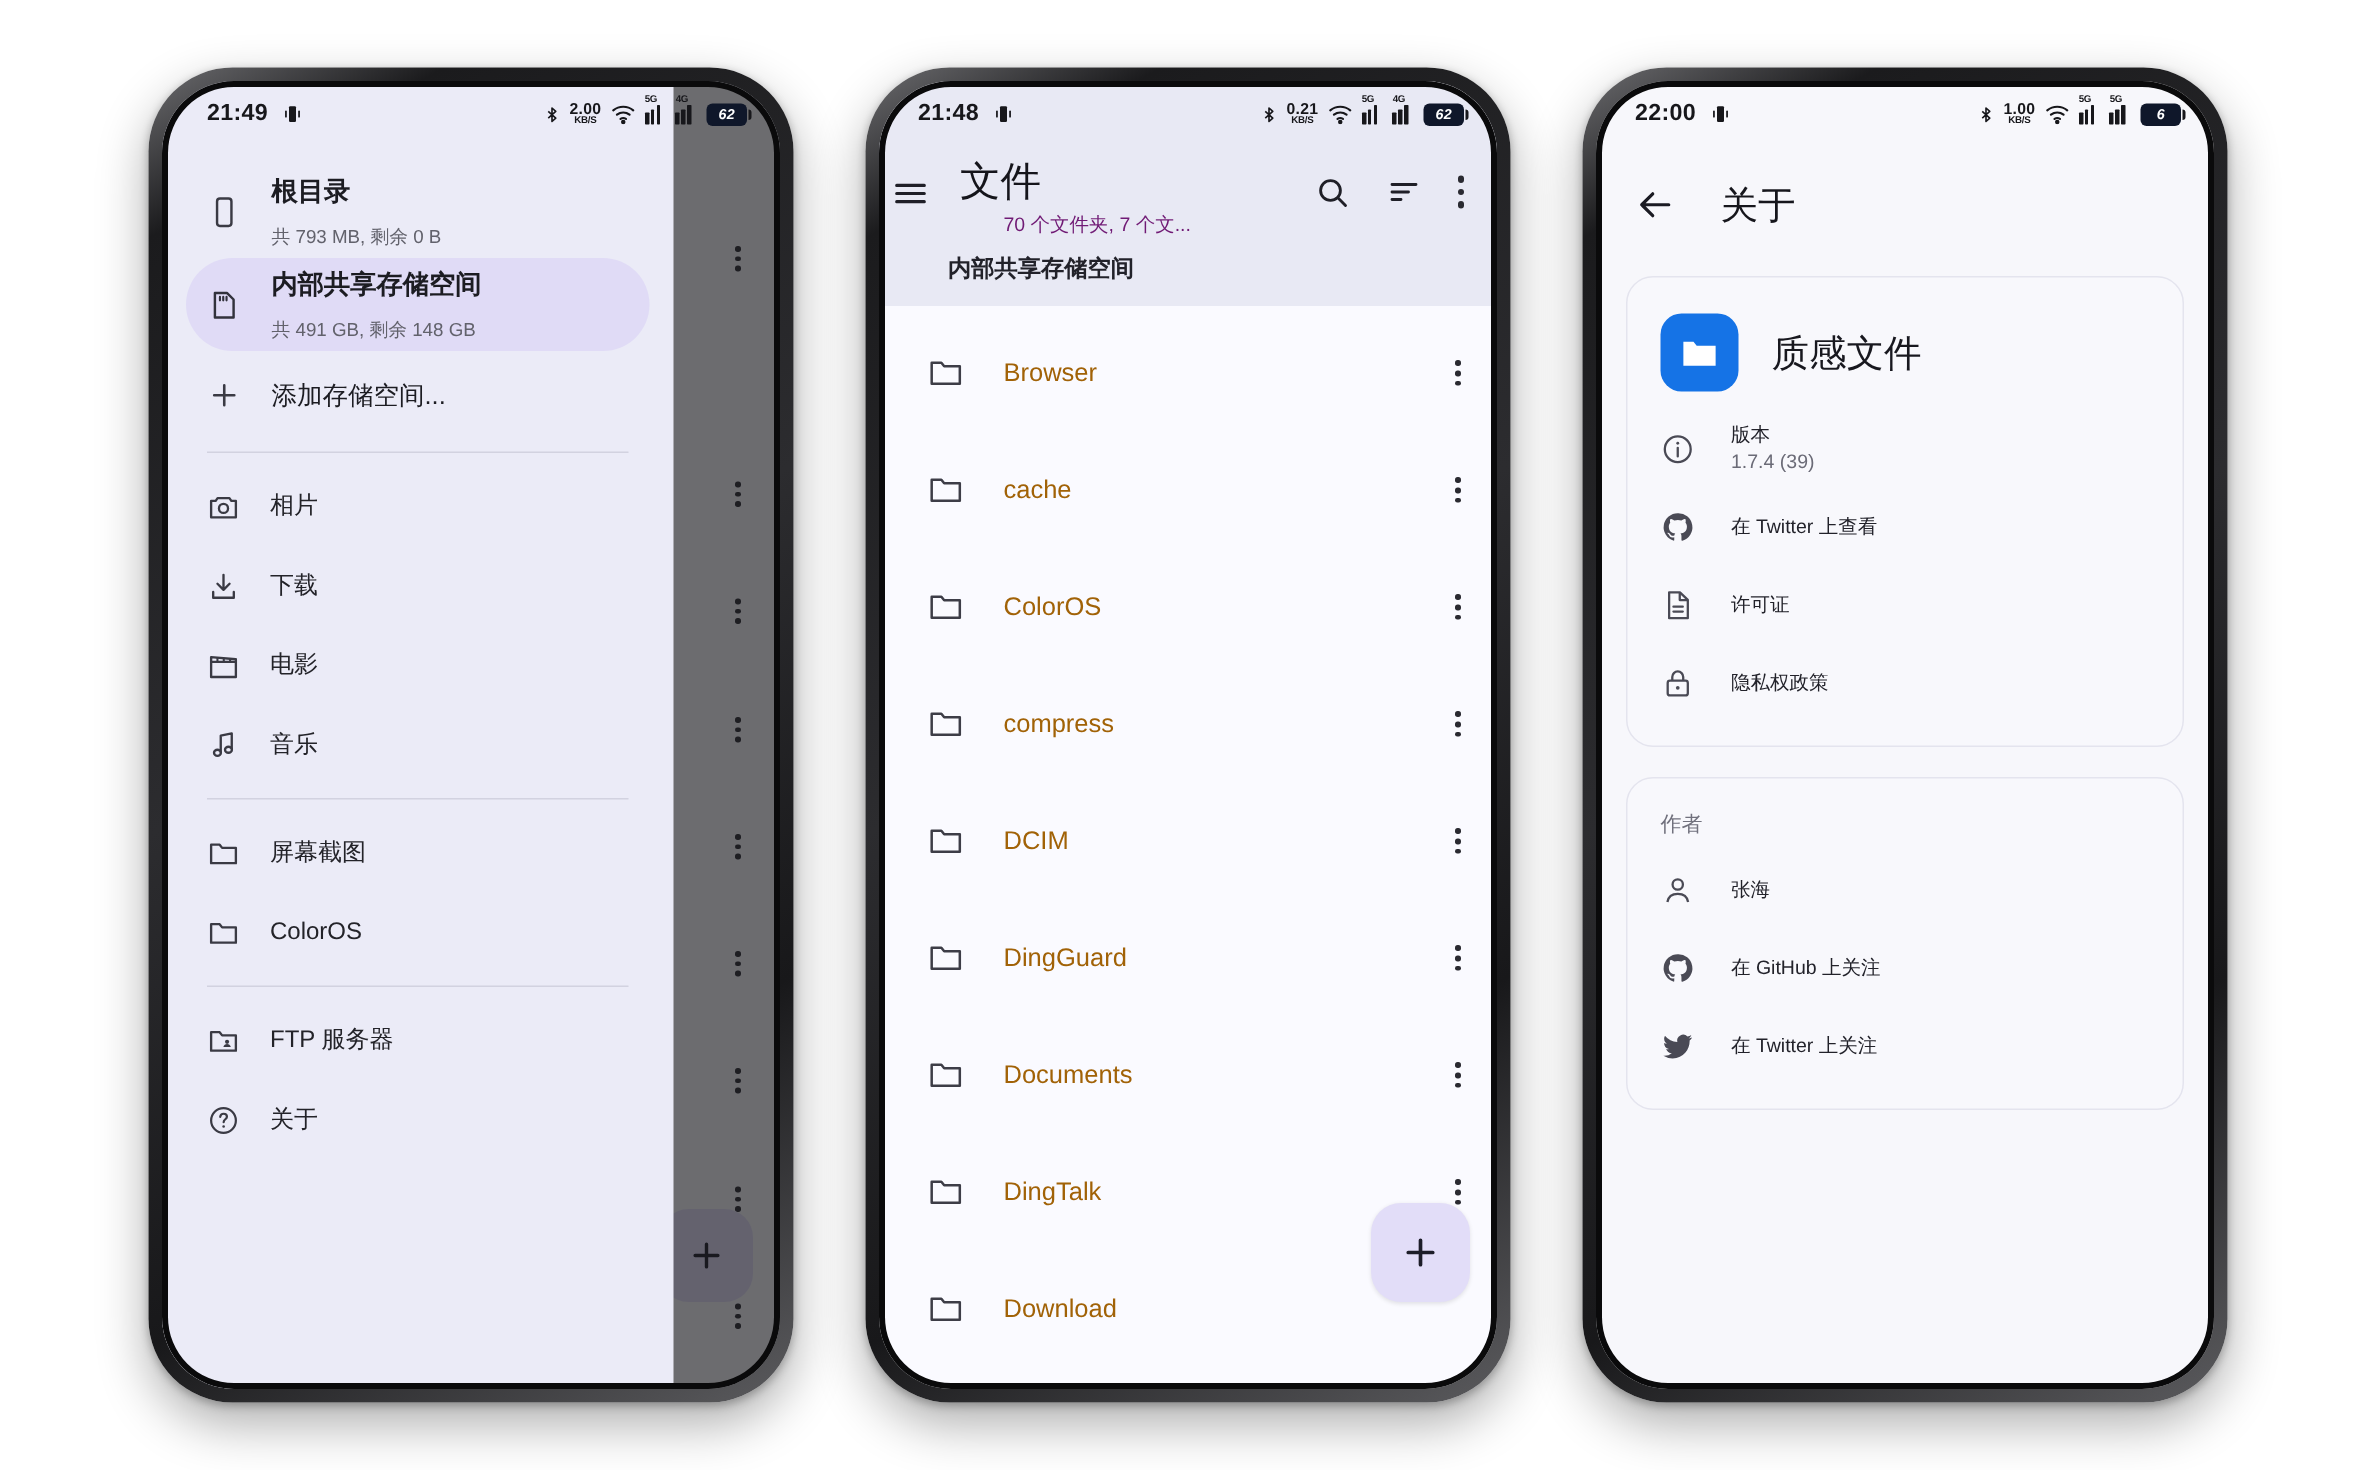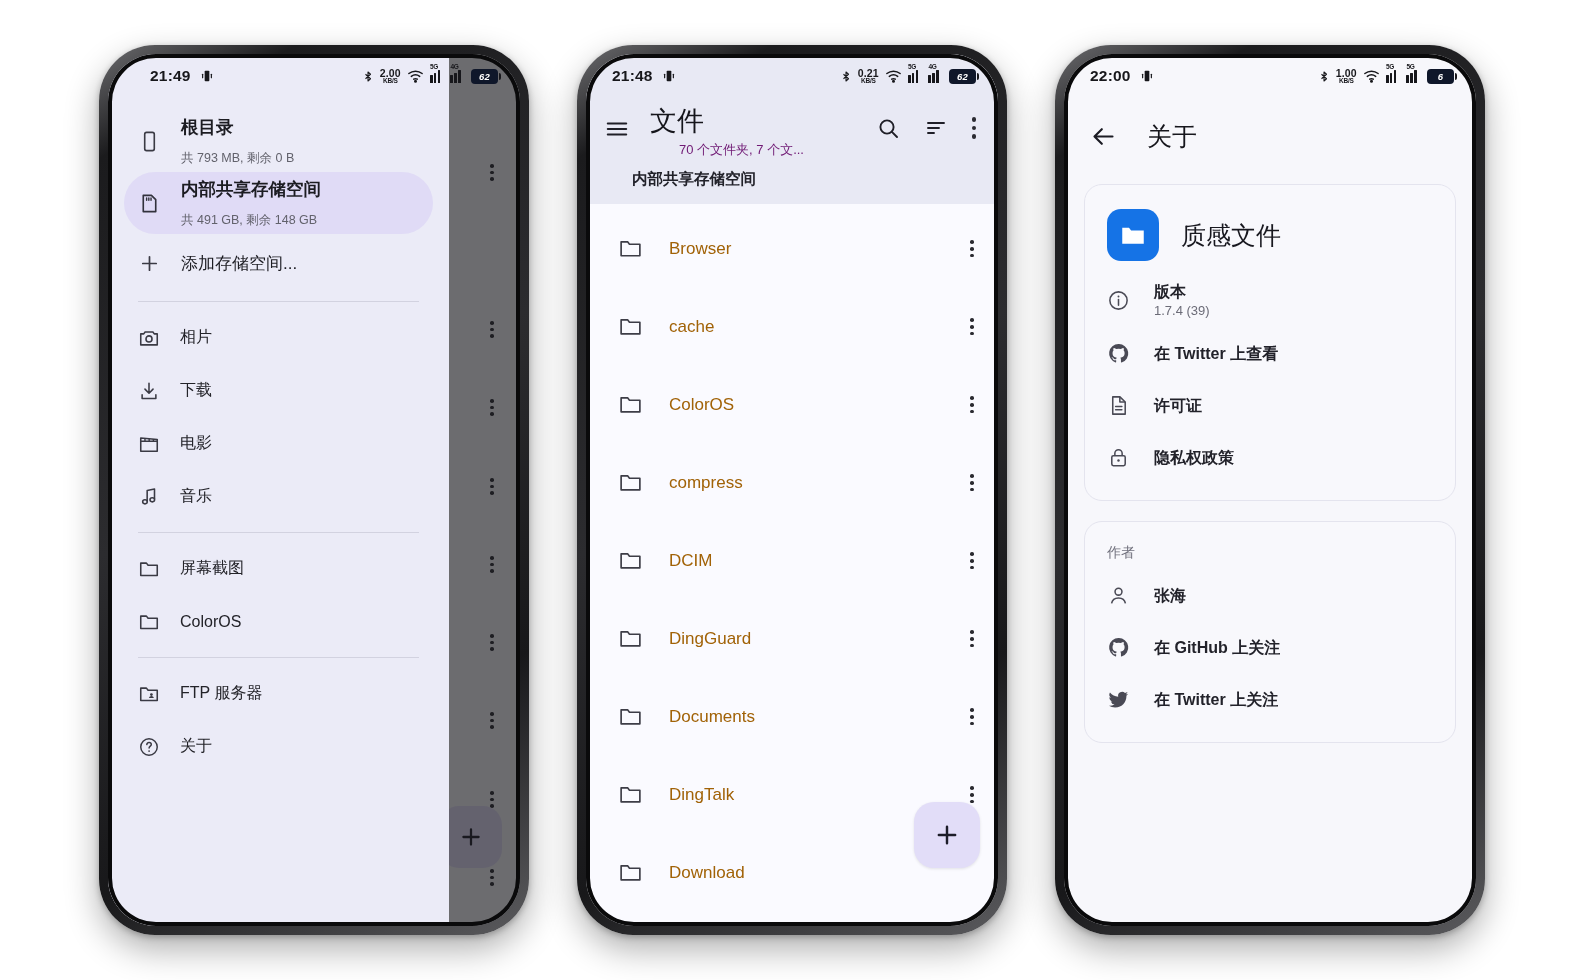--- a/index.html
+++ b/index.html
@@ -119,21 +119,21 @@
     display:flex; align-items:center; gap:20px; height:53px;
     margin:0 16px; padding:0 14px; border-radius:28px;
   }
   .nav-item .lbl { font-size:16px; color:#232329; }
 
   
   .p2 .screen { background:#fafaff; }
   .p2-header { background:#e8e9f4; padding: 0 0 14px 0; }
   .p2-bar {
     display:flex; align-items:flex-start; gap:0;
-    padding: 6px 22px 0 18px;
+    padding: 6px 22px 0 8px;
   }
   .p2-menu { padding-top:12px; margin-right:20px; }
   .p2-titlewrap { display:flex; flex-direction:column; padding-top:2px; min-width:0; flex:1 1 auto;}
   .p2-title { font-size:27px; color:#15151b; line-height:1.18; font-weight:400; }
   .p2-subtitle { font-size:13px; color:#701a75; margin-top:3px; white-space:nowrap; overflow:hidden;margin-left:29px;}
   .p2-actions { display:flex; align-items:center; gap:24px; padding-top:12px; margin-left:10px;}
   .p2-path { font-size:15.5px; color:#22222a; padding: 10px 22px 0 46px; font-weight:600;}
   .flist { padding-top: 6px; }
   .frow {
     display:flex; align-items:center; height:78px;
@@ -160,21 +160,21 @@
     padding: 14px 0 16px 0;
   }
   .app-head { display:flex; align-items:center; gap:22px; padding: 10px 22px 12px 22px; }
   .app-icon {
     width:52px; height:52px; border-radius:14px; background:#1573e6;
     display:flex; align-items:center; justify-content:center; flex:0 0 auto;
   }
   .app-name { font-size:25px; color:#18181f; }
   .c-row { display:flex; align-items:center; gap:24px; padding: 9px 22px; min-height:52px; }
   .c-txt { display:flex; flex-direction:column; gap:2px; }
-  .c-label { font-size:16px; color:#22222a; line-height:1.2;font-weight:bold;}
+  .c-label { font-size:13px; color:#22222a; line-height:1.2;}
   .c-sub { font-size:13px; color:#6b6b77; line-height:1.2;}
   .card-hdr { font-size:14px; color:#71717d; padding: 8px 22px 8px 22px; }
 </style>
 </head>
 <body>
 
 <div class="stage">
 
   <div class="phone p1">
     <div class="screen">
@@ -376,21 +376,21 @@
                 <path d="M9.6 9.3c.2-1.4 1.2-2.2 2.5-2.2 1.4 0 2.4.9 2.4 2.1 0 1.9-2.4 1.9-2.4 4"></path>
                 <circle cx="12.1" cy="16.4" r=".95" fill="#3a3a44" stroke="none"></circle>
               </svg>
             </span>
             <span class="lbl">关于</span>
           </div>
 
         </div>
       </div>
 
-      <div class="statusbar" style="position:absolute;top:0;left:16px;right:0;z-index:10;">
+      <div class="statusbar" style="position:absolute;top:0;left:4px;right:0;z-index:10;">
         <div class="sb-left">
           <span class="sb-clock">21:49</span>
           <span class="icn">
             <svg width="14" height="14" viewBox="0 0 24 24" fill="#17171b">
                 <rect x="8" y="3" width="8" height="18" rx="1.4"></rect>
                 <rect x="3.5" y="8" width="2" height="8" rx="1"></rect>
                 <rect x="18.5" y="8" width="2" height="8" rx="1"></rect>
               </svg>
           </span>
         </div>

